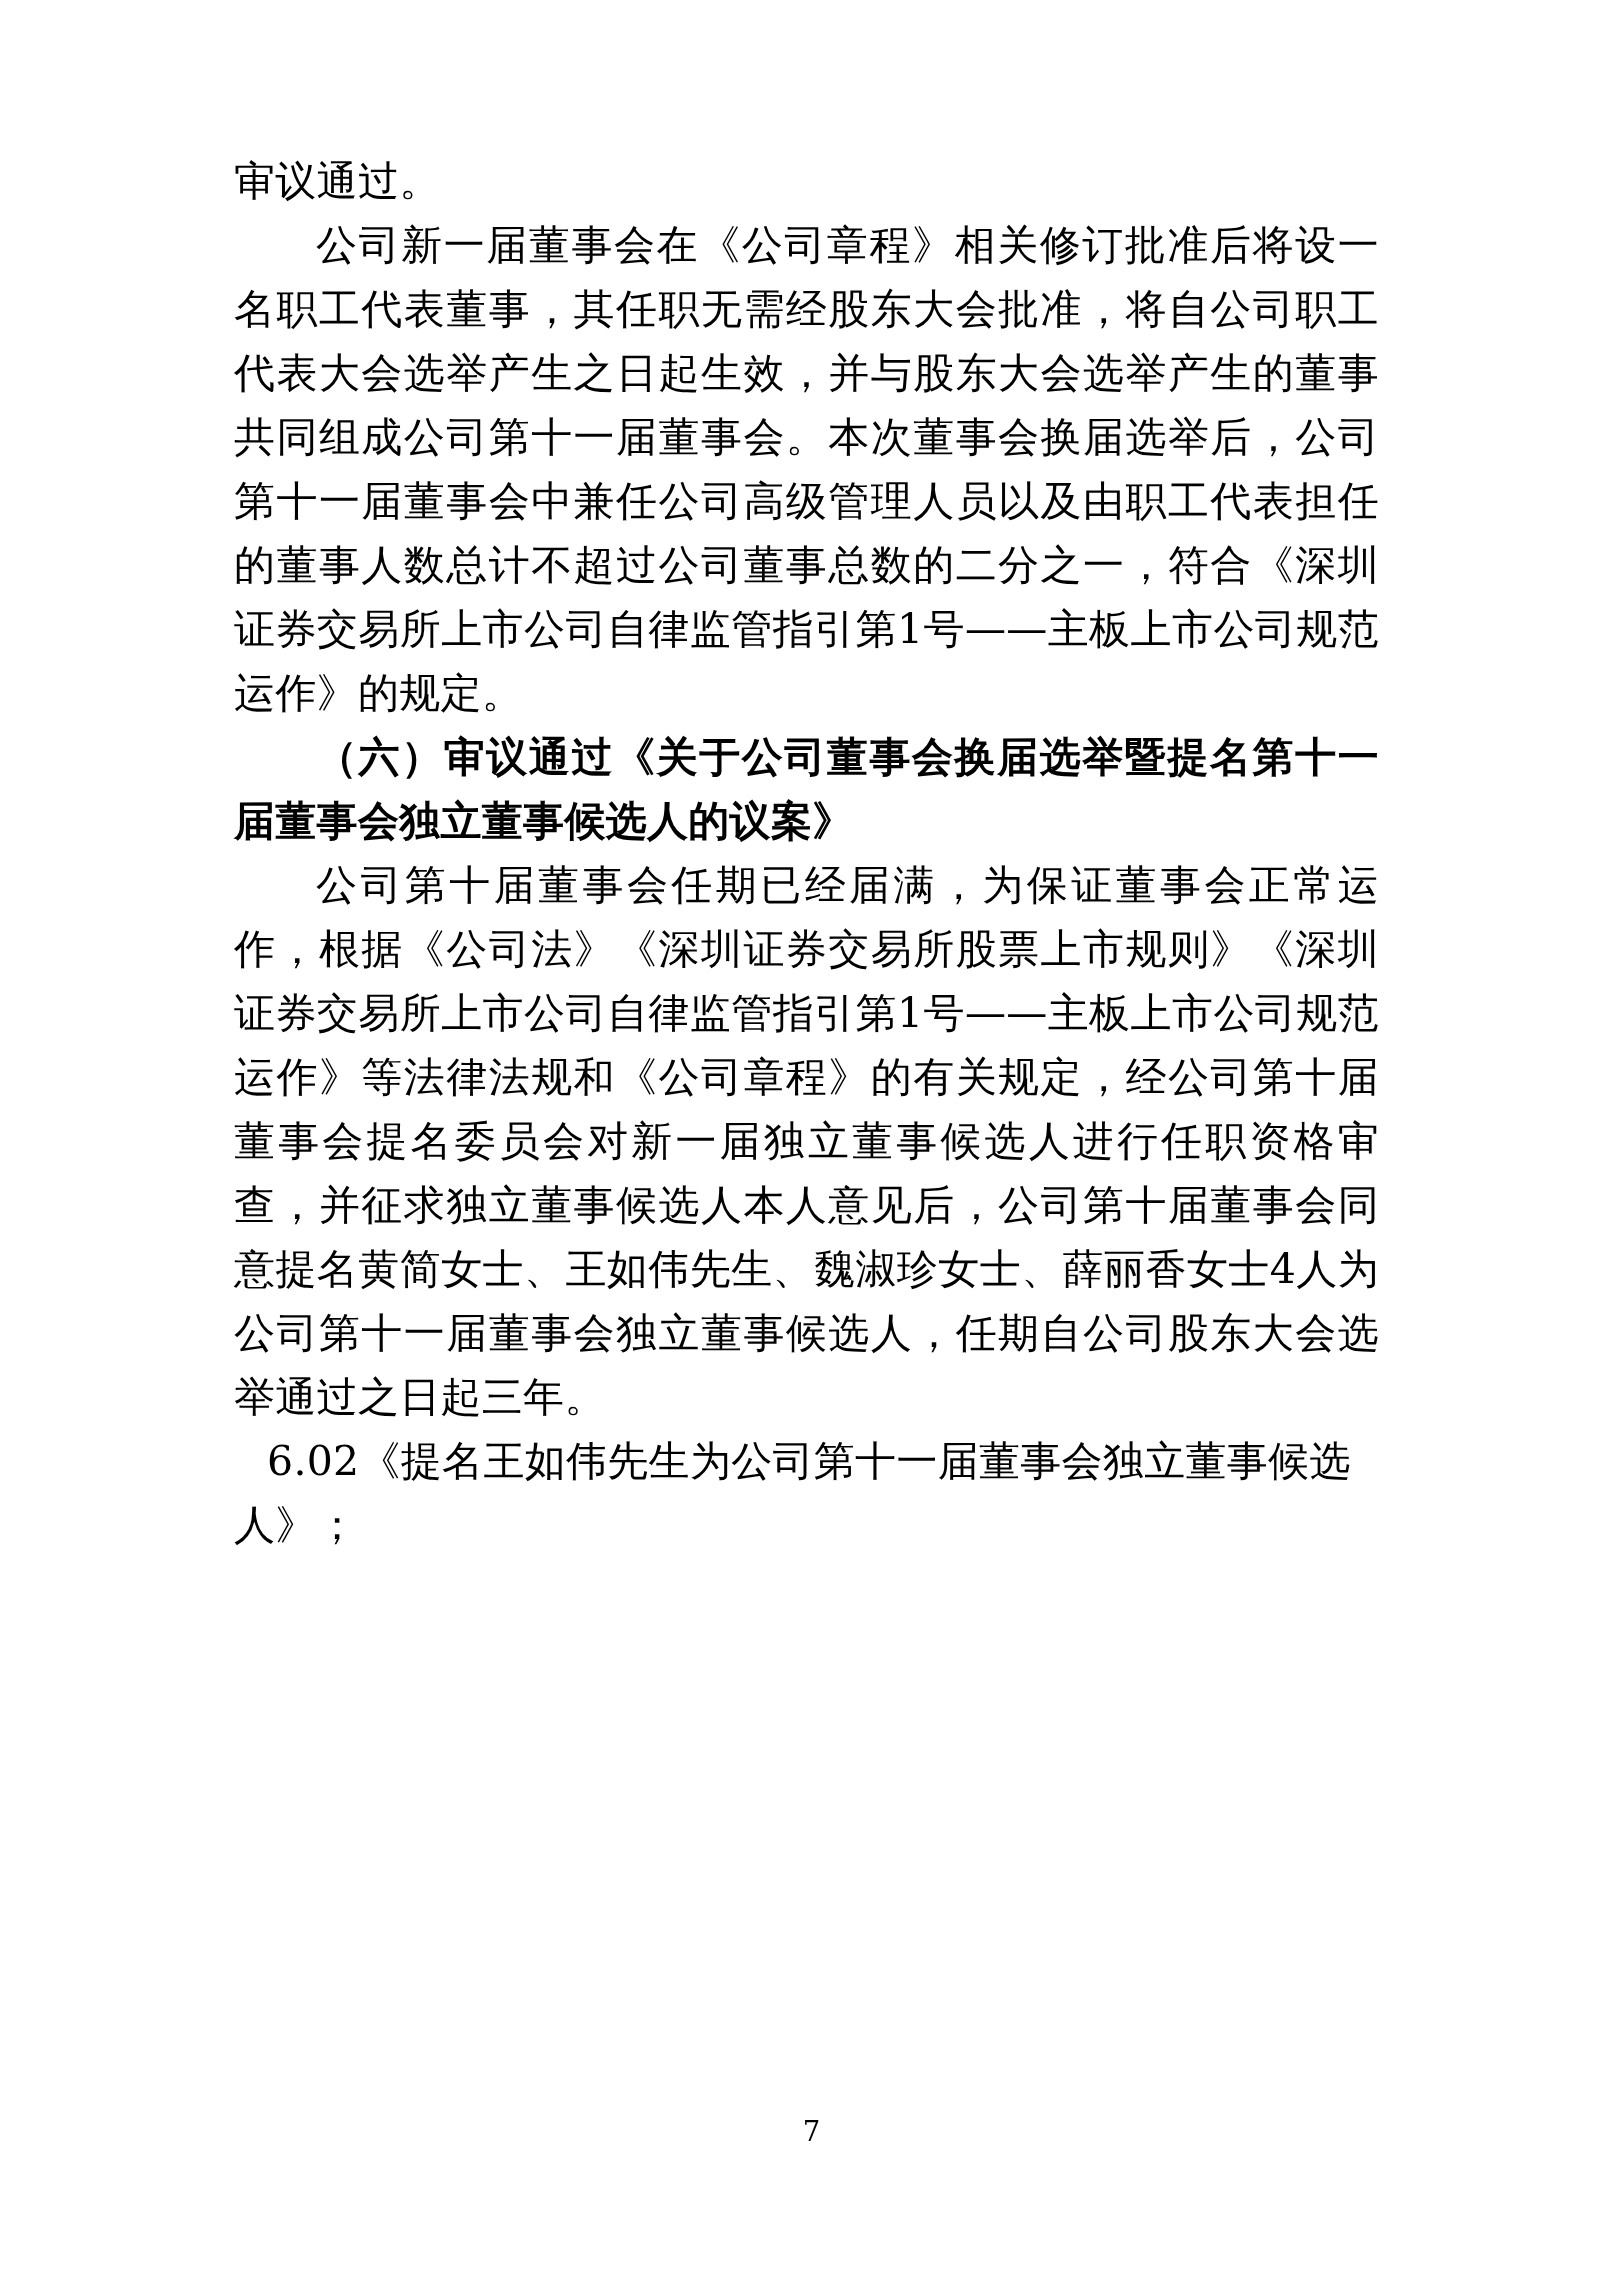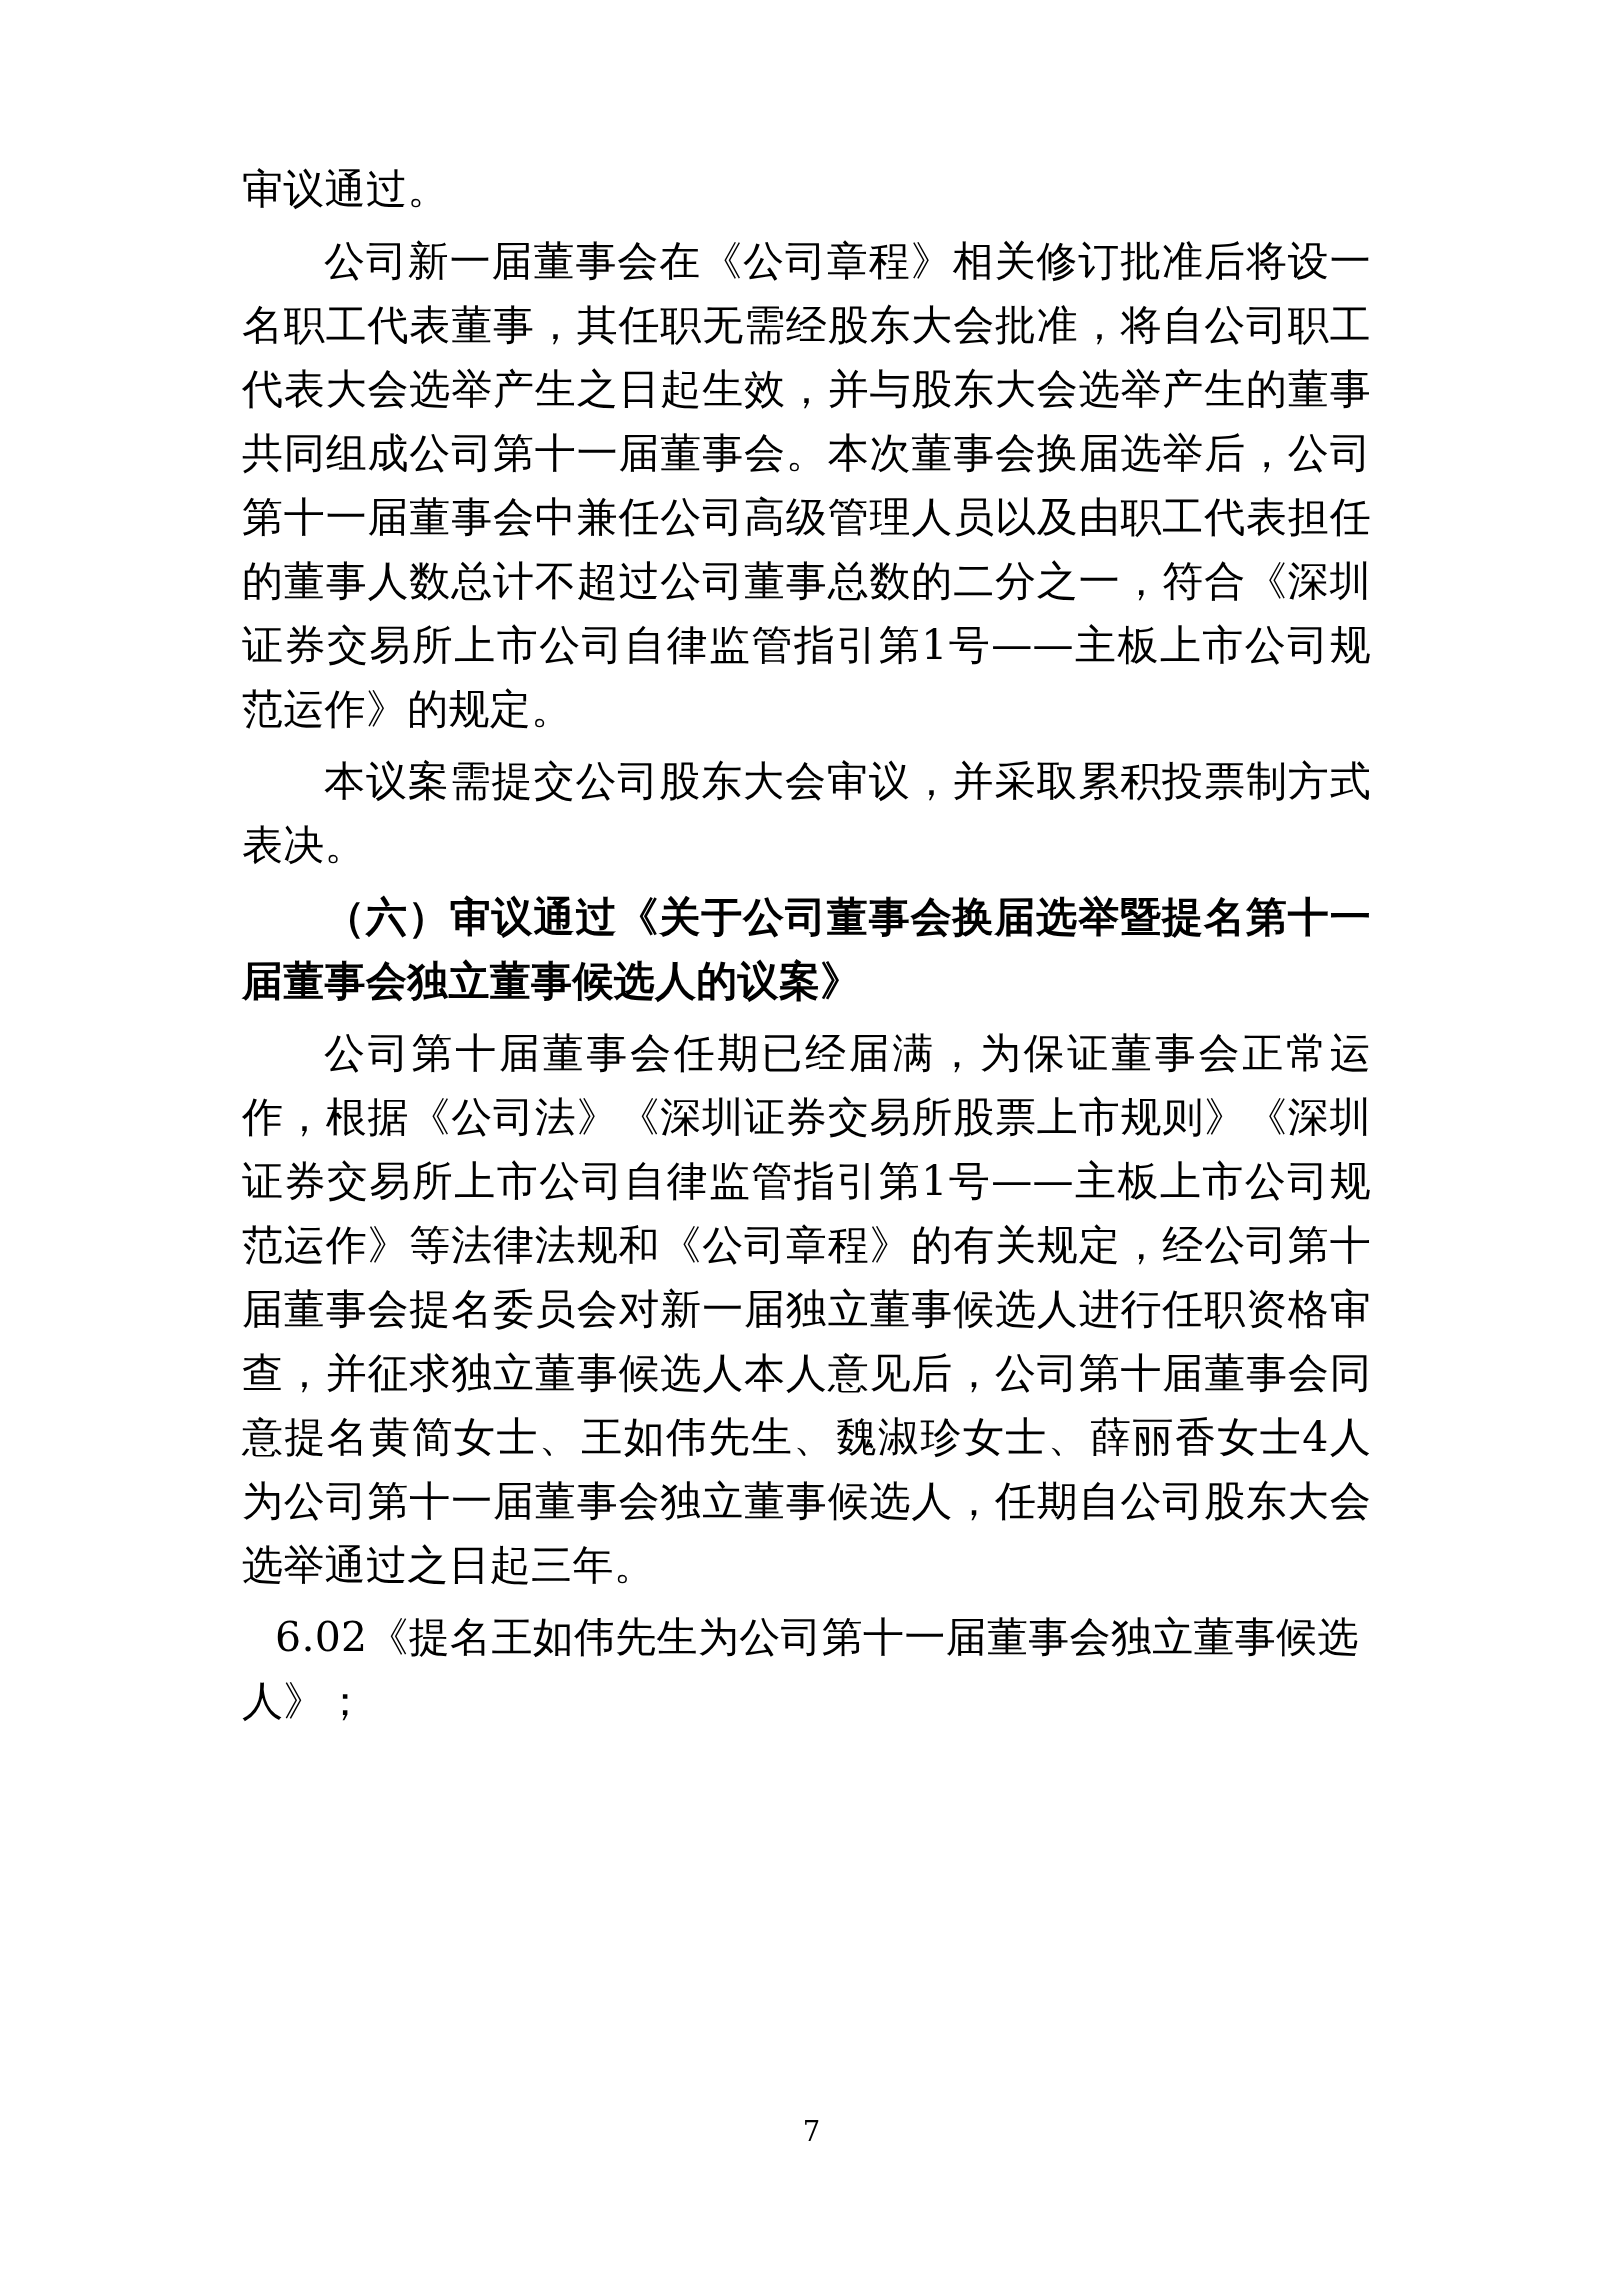--- a/index.html
+++ b/index.html
@@ -24,21 +24,21 @@
     top: 149px;
     width: 1145px;
   }
   .para {
     font-size: 41px;
     line-height: 64px;
     color: #000000;
     text-align: justify;
     text-justify: inter-character;
     letter-spacing: 0.3px;
-    margin: 8px;
+    margin: 0;
     text-indent: 0;
     word-break: break-all;
   }
   .para.indent {
     text-indent: 82px;
   }
   .para.heading {
     font-weight: bold;
     text-indent: 82px;
   }
@@ -68,21 +68,20 @@
 <body>
 
 <div class="page">
   <div class="content">
 
     <p class="para flush">审议通过。</p>
 
 
     <p class="para indent">公司新一届董事会在《公司章程》相关修订批准后将设一名职工代表董事，其任职无需经股东大会批准，将自公司职工代表大会选举产生之日起生效，并与股东大会选举产生的董事共同组成公司第十一届董事会。本次董事会换届选举后，公司第十一届董事会中兼任公司高级管理人员以及由职工代表担任的董事人数总计不超过公司董事总数的二分之一，符合《深圳证券交易所上市公司自律监管指引第1号——主板上市公司规范运作》的规定。</p>
 
-    <p class="para indent">本议案需提交公司股东大会审议，并采取累积投票制方式表决。</p>
 
     <p class="para heading">（六）审议通过《关于公司董事会换届选举暨提名第十一届董事会独立董事候选人的议案》</p>
 
     <p class="para indent">公司第十届董事会任期已经届满，为保证董事会正常运作，根据《公司法》《深圳证券交易所股票上市规则》《深圳证券交易所上市公司自律监管指引第1号——主板上市公司规范运作》等法律法规和《公司章程》的有关规定，经公司第十届董事会提名委员会对新一届独立董事候选人进行任职资格审查，并征求独立董事候选人本人意见后，公司第十届董事会同意提名黄简女士、王如伟先生、魏淑珍女士、薛丽香女士4人为公司第十一届董事会独立董事候选人，任期自公司股东大会选举通过之日起三年。</p>
 
 
 
 
     <p class="para vote-indent">6.02《提名王如伟先生为公司第十一届董事会独立董事候选人》；</p>
 

